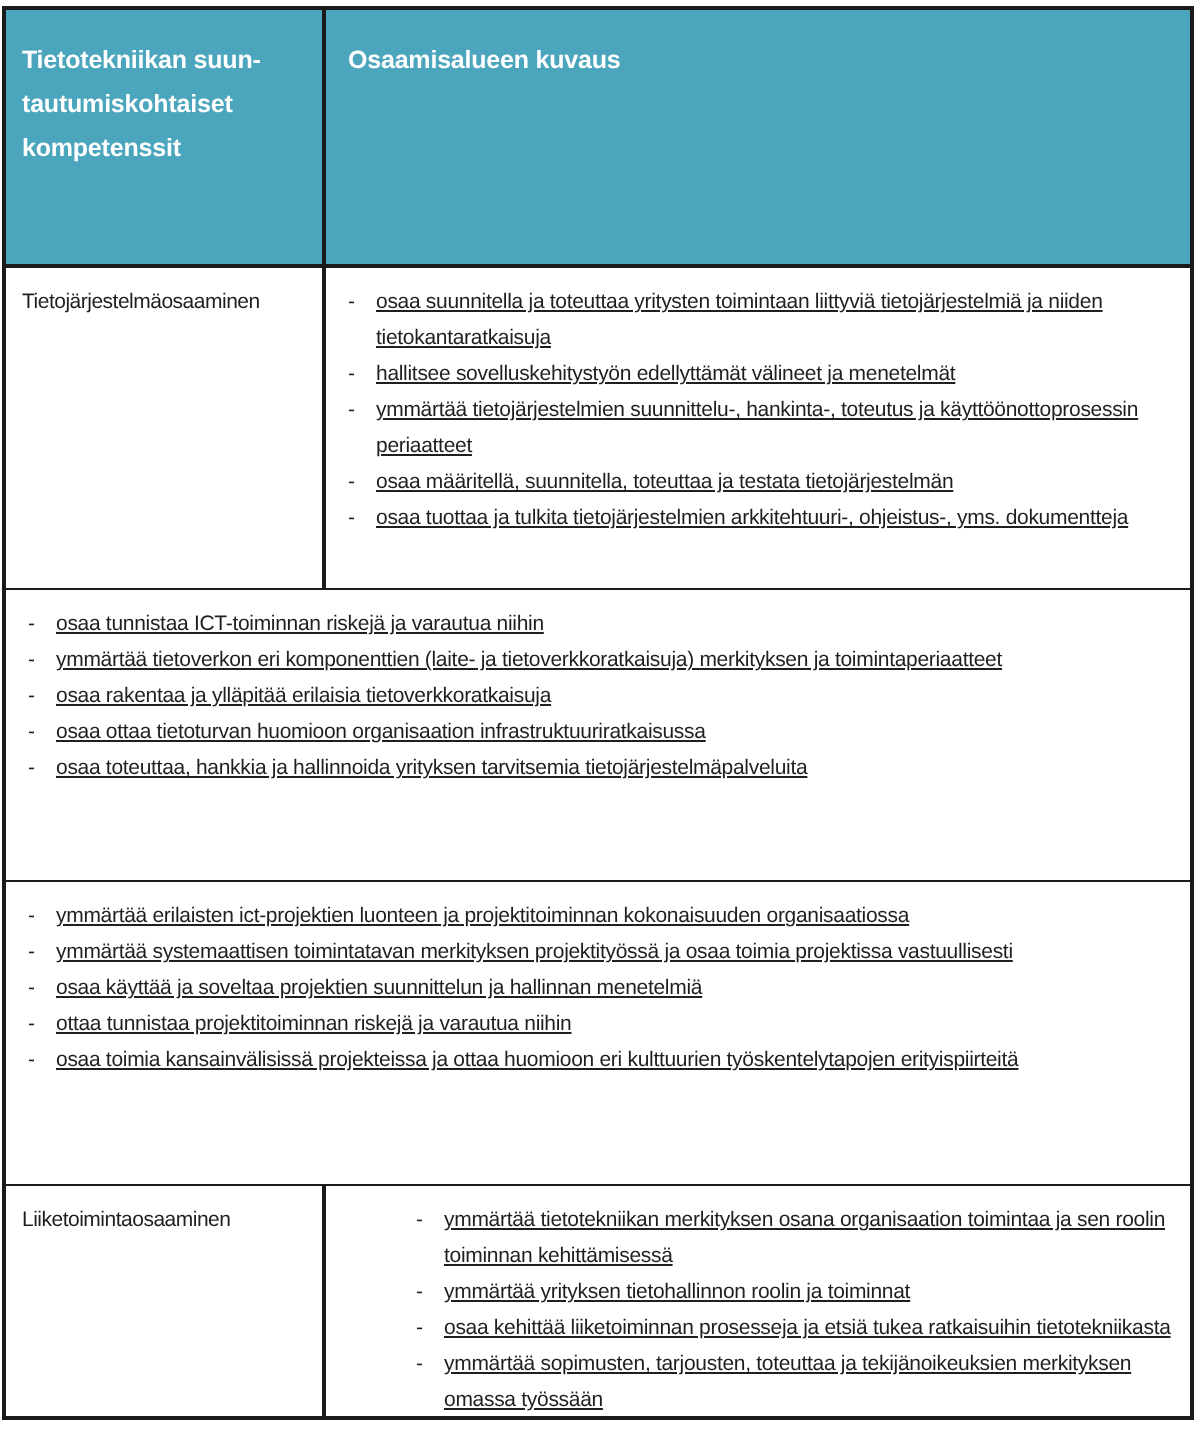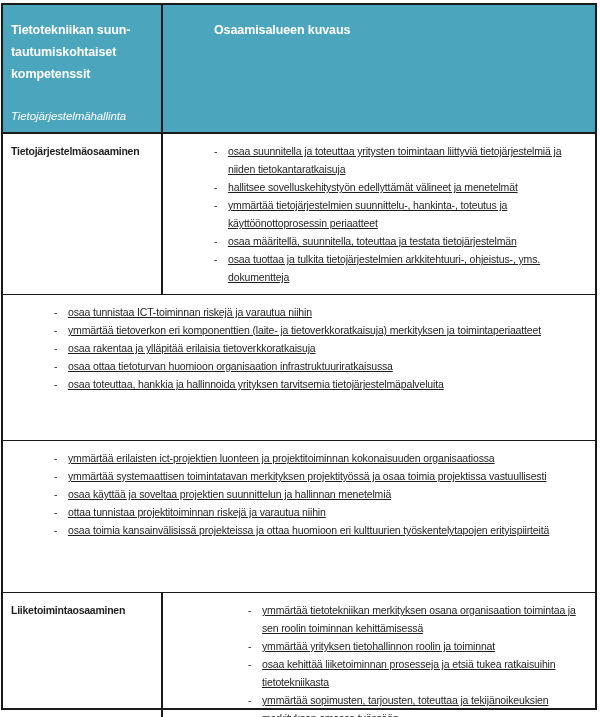--- a/index.html
+++ b/index.html
@@ -27,21 +27,20 @@
   }
   .cell-left {
     width: 160px;
     flex: none;
     border-right: 2px solid var(--border, #1a1a1a);
     padding: 10px 2px 8px 8px;
   }
   .cell-right {
     flex: 1;
     padding: 8px 8px 0 11px;
-    margin-left: 40px;
   }
   .header-row .cell-left {
     display: flex;
     flex-direction: column;
     padding: 14px 4px 10px 8px;
   }
   .header-title {
     color: var(--header-text, #ffffff);
     font-weight: bold;
     font-size: 12.5px;
@@ -55,21 +54,21 @@
     font-style: italic;
     font-size: 11.5px;
     letter-spacing: -0.1px;
   }
   .header-row .cell-right { padding-top: 14px; }
   .row-1 { height: 161px; border-bottom: 1px solid var(--border, #1a1a1a); flex: none; }
   .row-2 { height: 146px; border-bottom: 1px solid var(--border, #1a1a1a); flex: none; }
   .row-3 { height: 152px; border-bottom: 1px solid var(--border, #1a1a1a); flex: none; }
   .row-4 { flex: 1; gap: 34px; }
   .row-label {
-    font-weight: bold;
+    font-weight: normal;
     font-size: 10.5px;
     letter-spacing: -0.25px;
     white-space: nowrap;
     line-height: 15px;
   }
   ul.bullets { list-style: none; }
   ul.bullets li {
     display: flex;
     font-size: 10.5px;
     line-height: 18px;
@@ -84,21 +83,20 @@
 </head>
 <body>
 
 <div class="table">
 
   <div class="tr header-row">
     <div class="cell-left">
       <div class="header-title">Tietotekniikan suun-
 tautumiskohtaiset
 kompetenssit</div>
-      <div class="header-subtitle">Tietojärjestelmähallinta</div>
     </div>
     <div class="cell-right">
       <div class="header-title">Osaamisalueen kuvaus</div>
     </div>
   </div>
 
   <div class="tr row-1">
     <div class="cell-left">
       <div class="row-label">Tietojärjestelmäosaaminen</div>
     </div>

